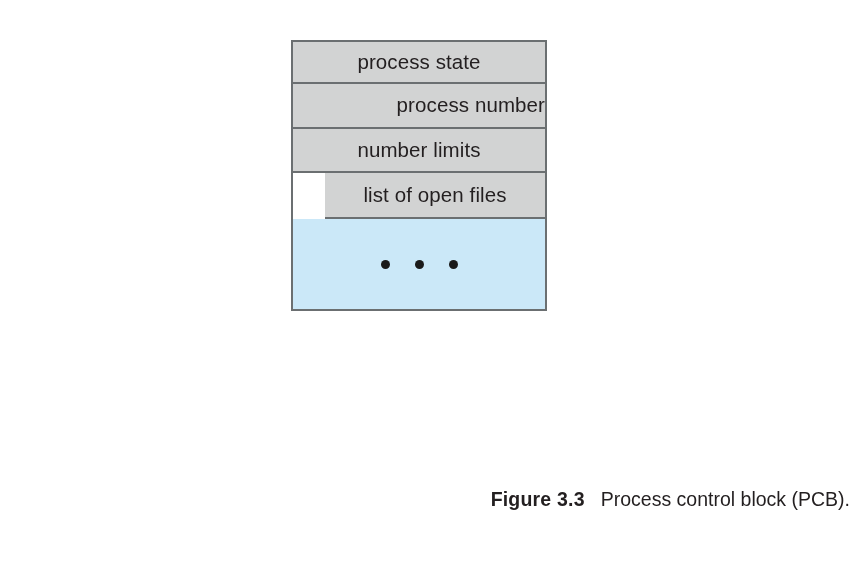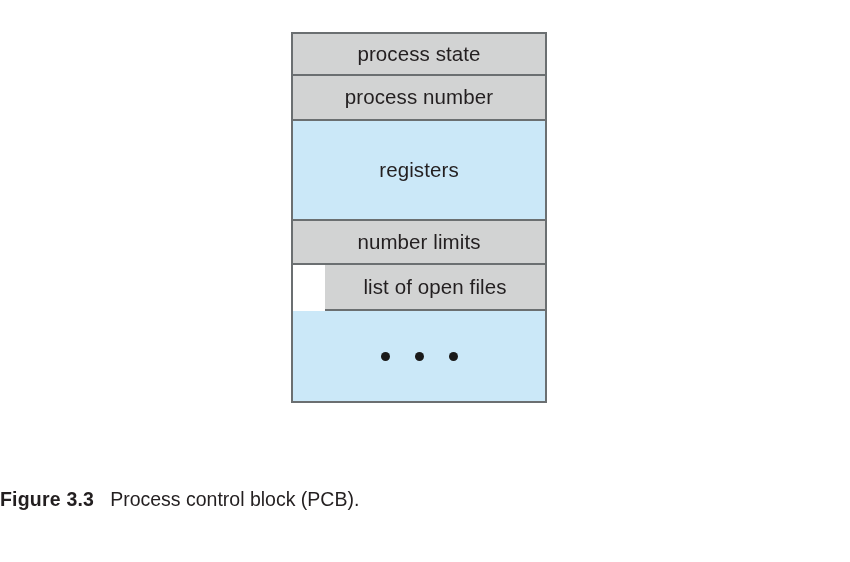--- a/index.html
+++ b/index.html
@@ -20,21 +20,21 @@
     left: 0;
     top: 0;
     width: 850px;
     height: 562px;
   }
 
   
   .pcb-table {
     position: absolute;
     left: 291px;
-    top: 32px;
+    top: 40px;
     width: 256px;
     border: 2px solid #6b6f71;
     border-collapse: collapse;
     box-sizing: border-box;
   }
 
   .pcb-row {
     display: flex;
     align-items: center;
     justify-content: center;
@@ -46,21 +46,21 @@
     line-height: 1;
   }
   .pcb-row:last-child {
     border-bottom: none;
   }
 
   .fill-gray  { background: #d2d3d3; }
   .fill-blue  { background: #cbe8f8; }
 
   .h-state    { height: 42px; }
-  .h-number   { height: 45px; }
+  .h-number   { height: 45px; justify-content: flex-end; }
   .h-counter  { height: 46px; }
   .h-registers{ height: 100px; }
   .h-memory   { height: 44px; }
   .h-files    { height: 46px; margin-left: 32px; }
   .h-ellipsis { height: 90px; }
 
   .pcb-label {
     display: block;
     white-space: nowrap;
   }
@@ -77,21 +77,21 @@
     background: #1a1a1a;
     display: block;
   }
 
   
   .caption {
     position: absolute;
     left: 0;
     top: 488px;
     width: 850px;
-    text-align: left;
+    text-align: right;
     font-size: 19.5px;
     color: #231f20;
     white-space: nowrap;
   }
   .caption-figure {
     font-weight: bold;
     letter-spacing: 0.2px;
   }
   .caption-gap {
     display: inline-block;
@@ -110,23 +110,20 @@
 
     <div class="pcb-row fill-gray h-state">
       <span class="pcb-label">process state</span>
     </div>
 
     <div class="pcb-row fill-gray h-number">
       <span class="pcb-label">process number</span>
     </div>
 
 
-    <div class="pcb-row fill-blue h-registers">
-      <span class="pcb-label">registers</span>
-    </div>
 
     <div class="pcb-row fill-gray h-memory">
       <span class="pcb-label">number limits</span>
     </div>
 
     <div class="pcb-row fill-gray h-files">
       <span class="pcb-label">list of open files</span>
     </div>
 
     <div class="pcb-row fill-blue h-ellipsis">

